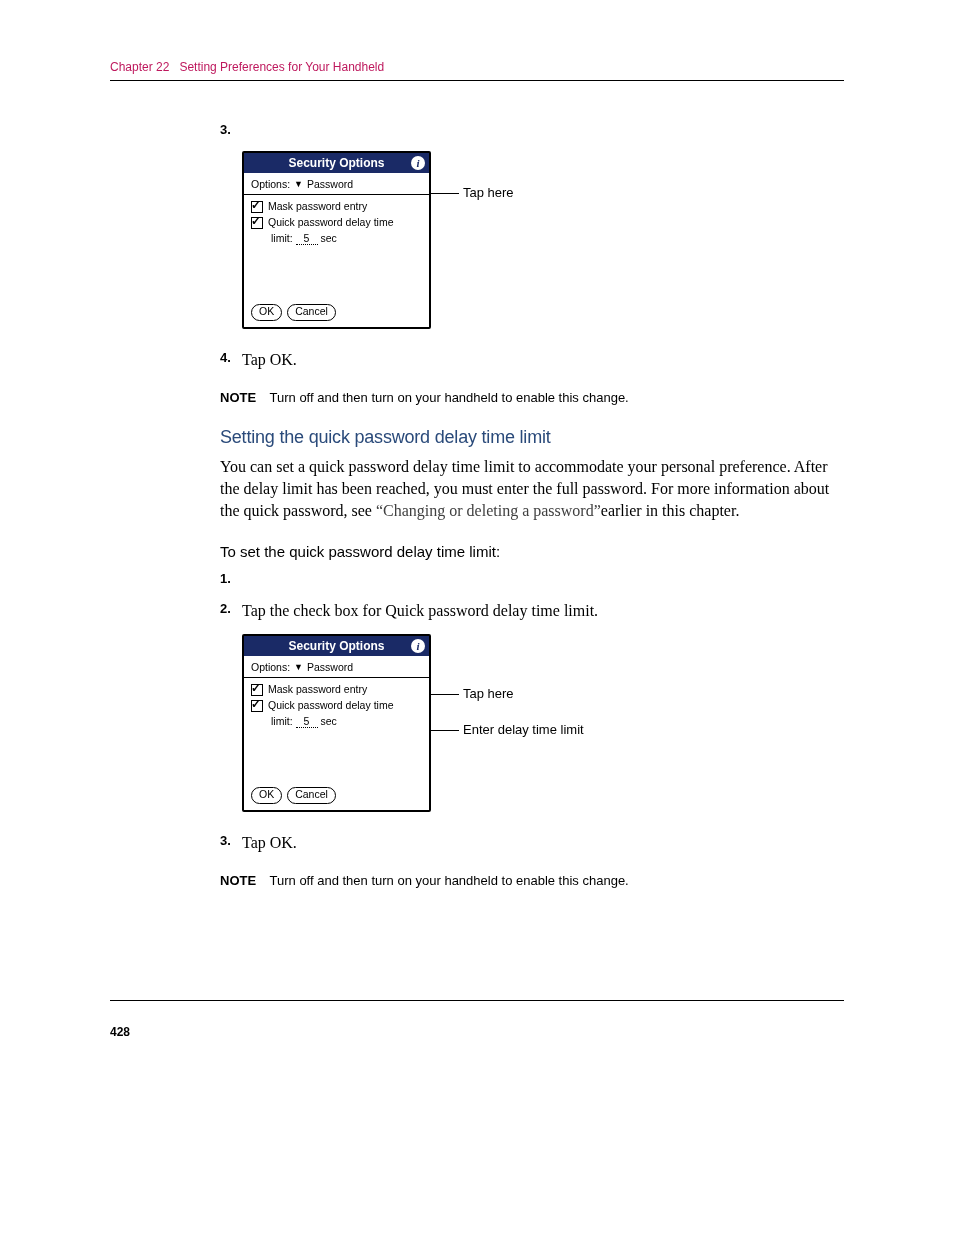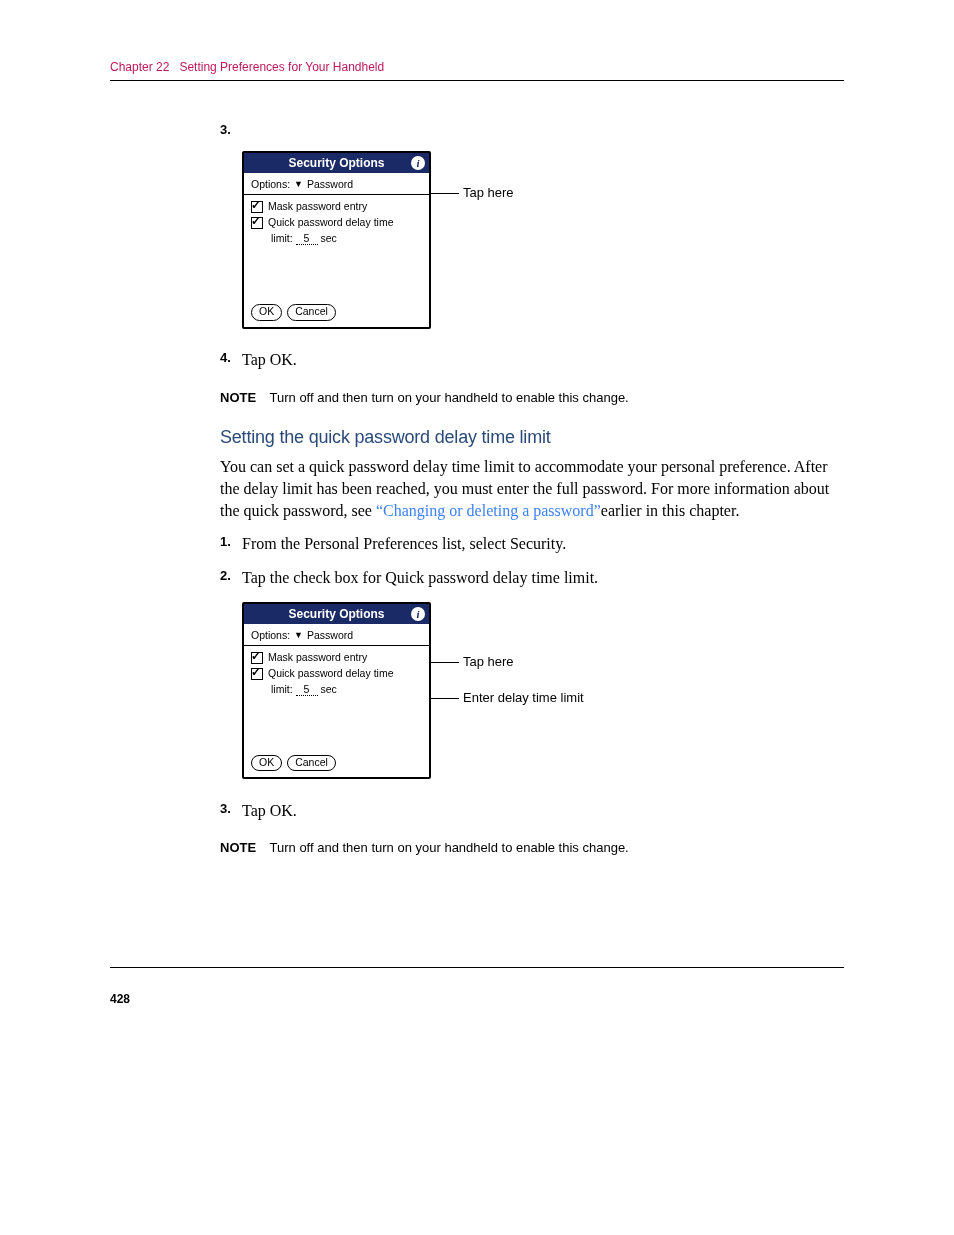--- a/index.html
+++ b/index.html
@@ -65,21 +65,21 @@
     font-weight: normal;
     margin: 20px 0 8px 0;
   }
   .body-para {
     font-family: "Palatino Linotype", Palatino, Georgia, serif;
     font-size: 16px;
     line-height: 1.4;
     margin: 8px 0;
   }
   .link {
-    color: #3b82f6;
+    color: #404040;
     text-decoration: none;
   }
   .figure-row {
     display: flex;
     align-items: flex-start;
     margin: 12px 0 18px 22px;
   }
   .palm {
     width: 185px;
     border: 2px solid #000;
@@ -271,24 +271,24 @@
       <span class="note-label">NOTE</span>
       <span>Turn off and then turn on your handheld to enable this change.</span>
     </div>
 
     <div class="h3">Setting the quick password delay time limit</div>
 
     <p class="body-para">
       <span>You can set a quick password delay time limit to accommodate your personal preference. After the delay limit has been reached, you must enter the full password. For more information about the quick password, see </span><a href="#" class="link">“Changing or deleting a password”</a><span>earlier in this chapter.</span>
     </p>
 
+    <div class="h4">To set the quick password delay time limit:</div>
 
     <div class="step">
       <div class="step-num">1.</div>
-      <div class="step-text">From the Personal Preferences list, select Security.</div>
     </div>
 
     <div class="step">
       <div class="step-num">2.</div>
       <div class="step-text">Tap the check box for Quick password delay time limit.</div>
     </div>
 
     <div class="figure-row">
       <div class="palm">
         <div class="palm-titlebar">

